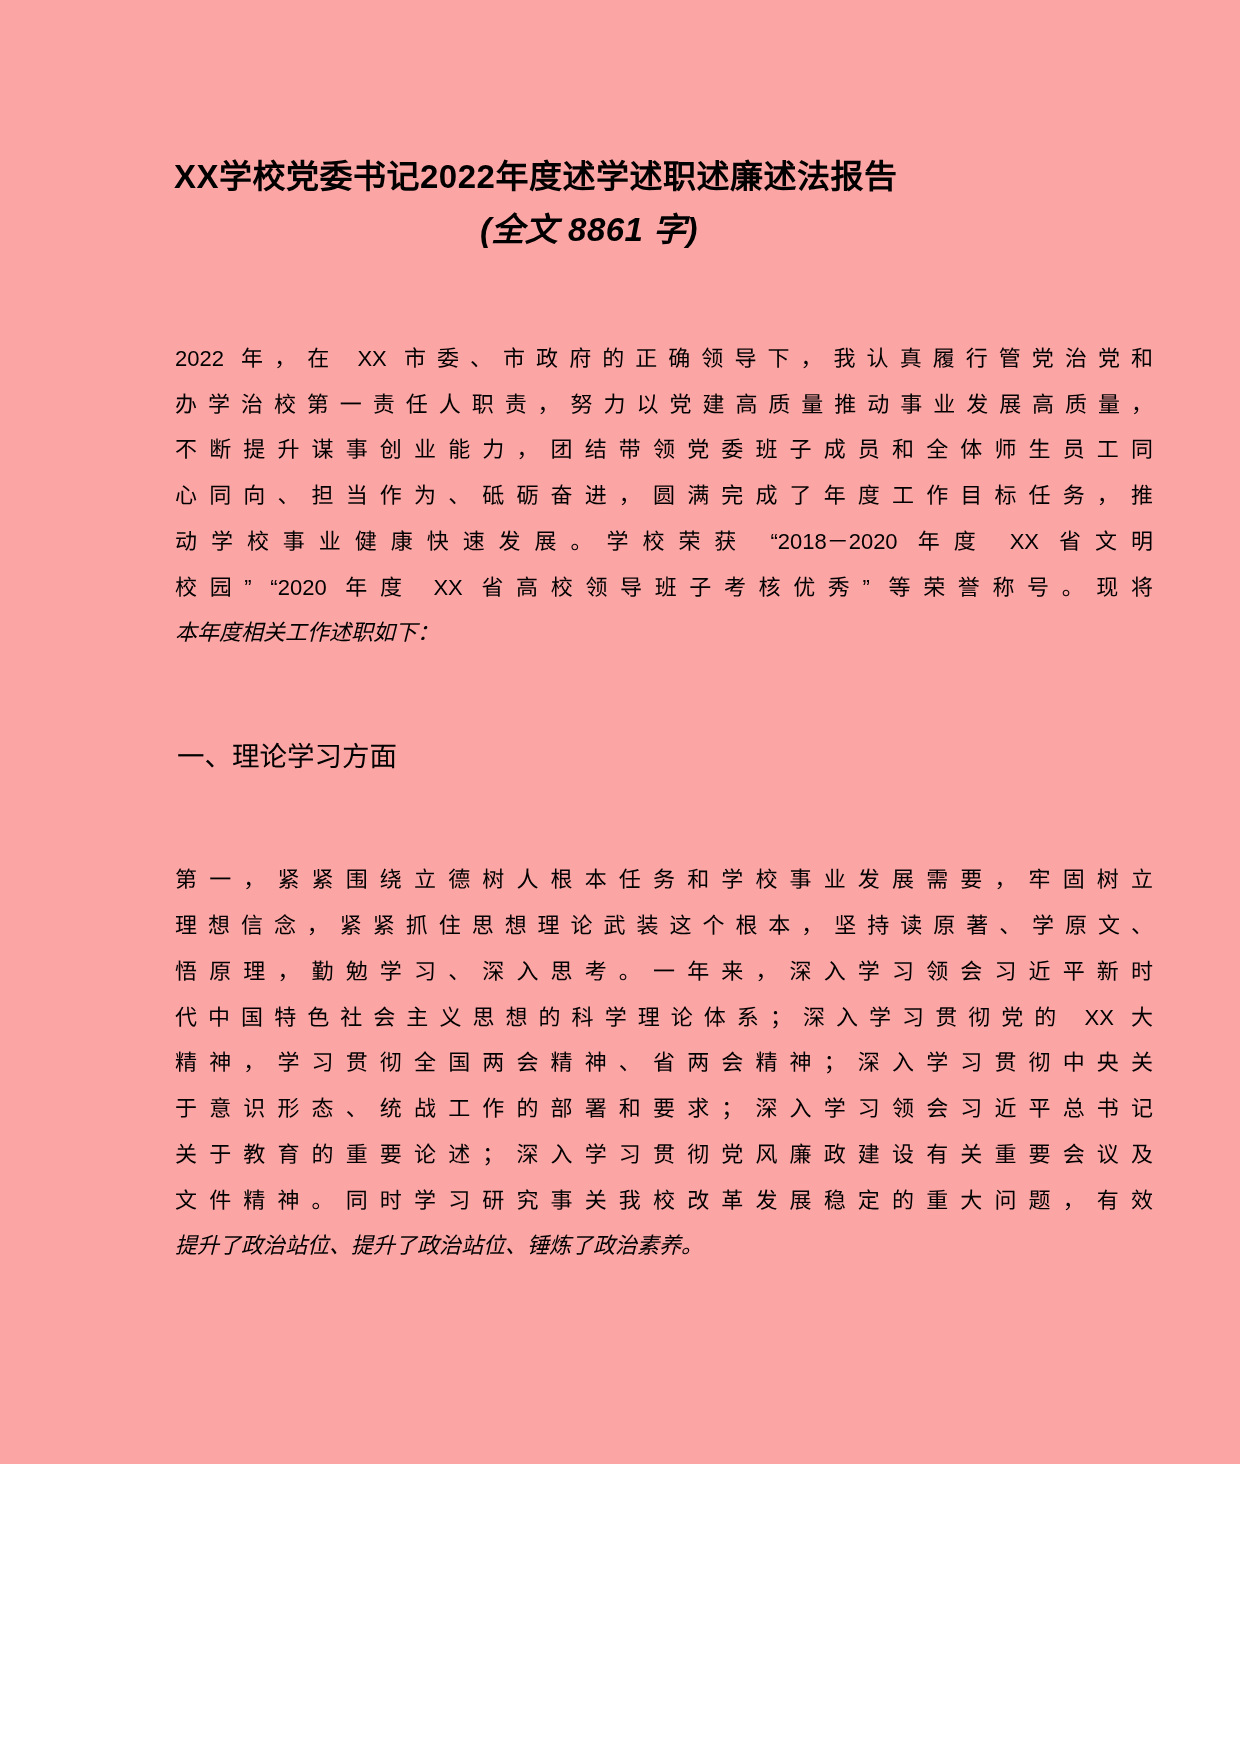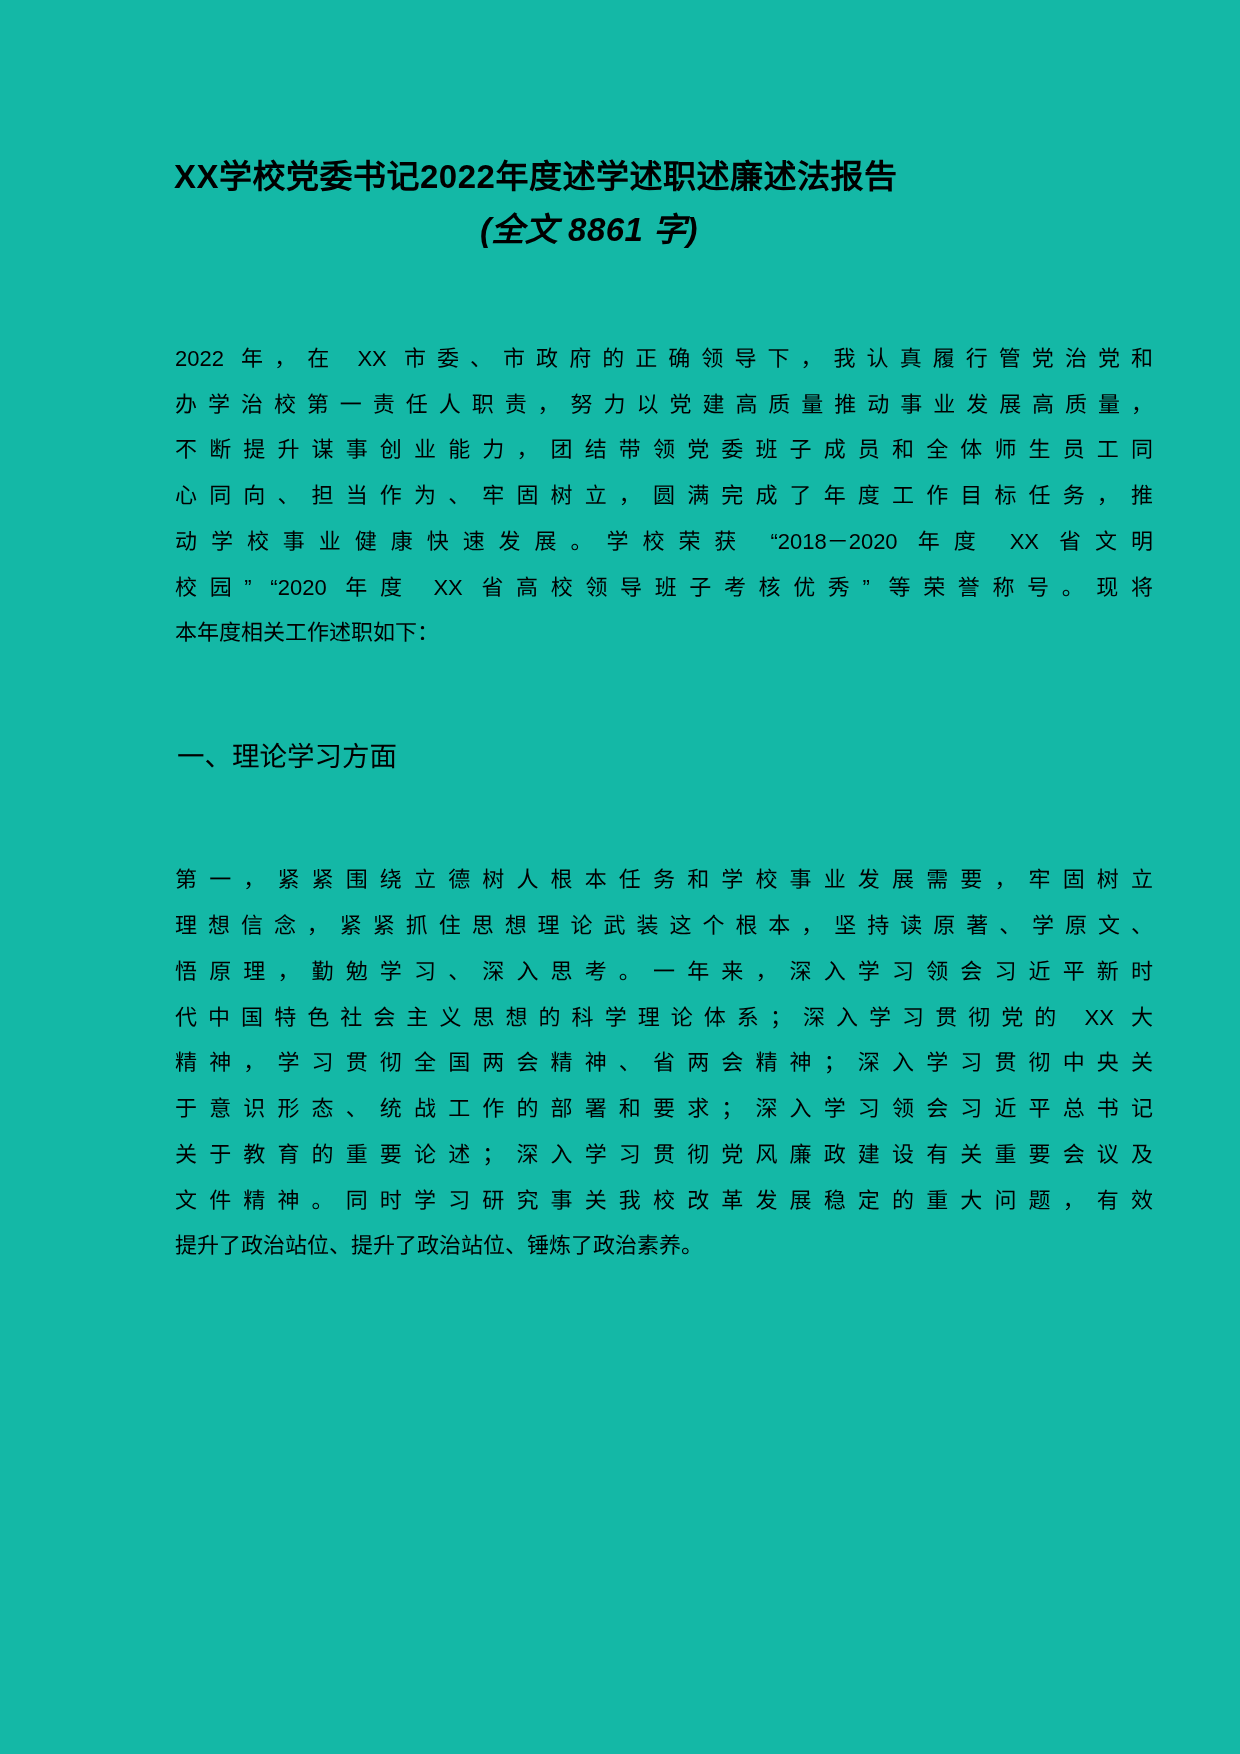--- a/index.html
+++ b/index.html
@@ -10,22 +10,22 @@
   body {
     width: 1240px;
     height: 1754px;
     font-family: "Liberation Sans", "DejaVu Sans", sans-serif;
     color: #000000;
     -webkit-font-smoothing: antialiased;
   }
   .page {
     position: relative;
     width: 1240px;
-    height: 1754px;
-    background: #14b8a6;
+    height: 1464px;
+    background: #fca5a5;
     box-sizing: border-box;
     padding: 150px 80px 90px 168px;
     overflow: hidden;
   }
   .doc-title {
     font-size: 33px;
     font-weight: bold;
     line-height: 1.62;
     text-align: center;
     letter-spacing: 0.5px;
@@ -68,39 +68,40 @@
   }
   
   .para-lines .line {
     display: block;
     text-align: justify;
     text-align-last: justify;
     white-space: nowrap;
   }
   .para-lines .line.last {
     text-align-last: left;
+    font-style: italic;
   }
 </style>
 </head>
 <body>
 
 <div class="page">
 
   <h1 class="doc-title">
     <span class="title-line title-main">XX学校党委书记2022年度述学述职述廉述法报告</span>
     <span class="title-line title-sub">(全文 8861 字)</span>
   </h1>
 
   <div class="spacer-after-title"></div>
 
   <div class="para para-lines">
     <span class="line">2022 年，在 XX 市委、市政府的正确领导下，我认真履行管党治党和</span>
     <span class="line">办学治校第一责任人职责，努力以党建高质量推动事业发展高质量，</span>
     <span class="line">不断提升谋事创业能力，团结带领党委班子成员和全体师生员工同</span>
-    <span class="line">心同向、担当作为、牢固树立，圆满完成了年度工作目标任务，推</span>
+    <span class="line">心同向、担当作为、砥砺奋进，圆满完成了年度工作目标任务，推</span>
     <span class="line">动学校事业健康快速发展。学校荣获 “2018－2020 年度 XX 省文明</span>
     <span class="line">校园” “2020 年度 XX 省高校领导班子考核优秀” 等荣誉称号。现将</span>
     <span class="line last">本年度相关工作述职如下：</span>
   </div>
 
   <div class="block-gap"></div>
 
   <p class="heading">一、理论学习方面</p>
 
   <div class="block-gap"></div>

